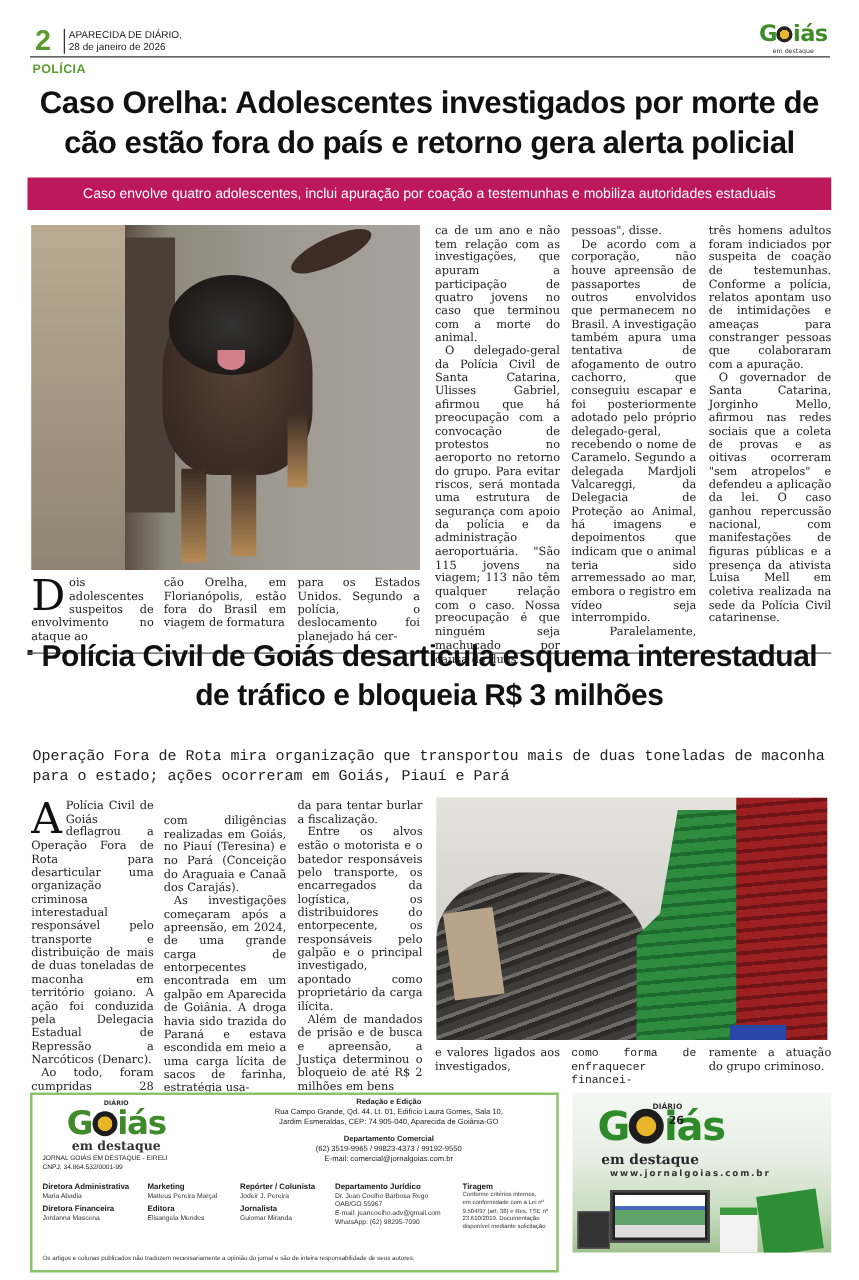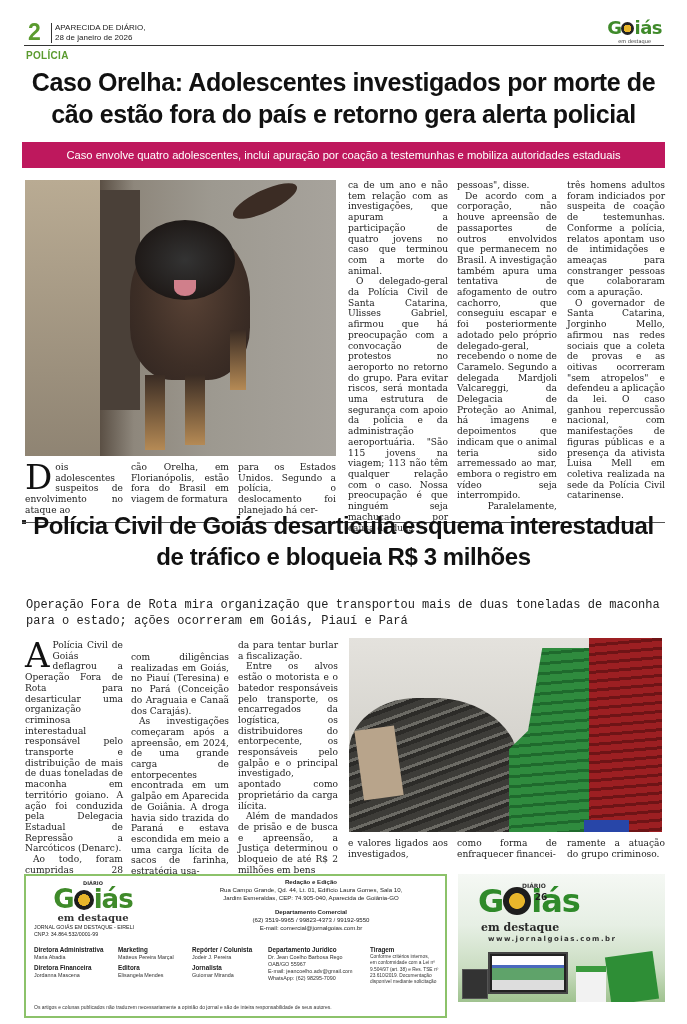--- a/index.html
+++ b/index.html
@@ -164,21 +164,21 @@
   <div class="grey"></div>
   <div class="paper"></div>
   <div class="green"></div>
   <div class="red"></div>
   <div class="blue"></div>
 </div>
 
 <div class="col" style="left:348px; top:838px; width:100px;">
   <p class="noind">e valores ligados aos investigados,</p>
 </div>
-<div class="col" style="left:457px; top:838px; width:100px;">
+<div class="col" style="left:457px; top:838px; width:100px;font-family:Liberation Mono, monospace;">
   <p class="noind">como forma de enfraquecer financei-</p>
 </div>
 <div class="col" style="left:567px; top:838px; width:98px;">
   <p class="noind">ramente a atuação do grupo criminoso.</p>
 </div>
 
 <div class="foot">
   <div class="flogo">
     <div class="dia">DIÁRIO</div>
     <div class="big"><span>G</span><span class="o"></span><span>iás</span></div>

